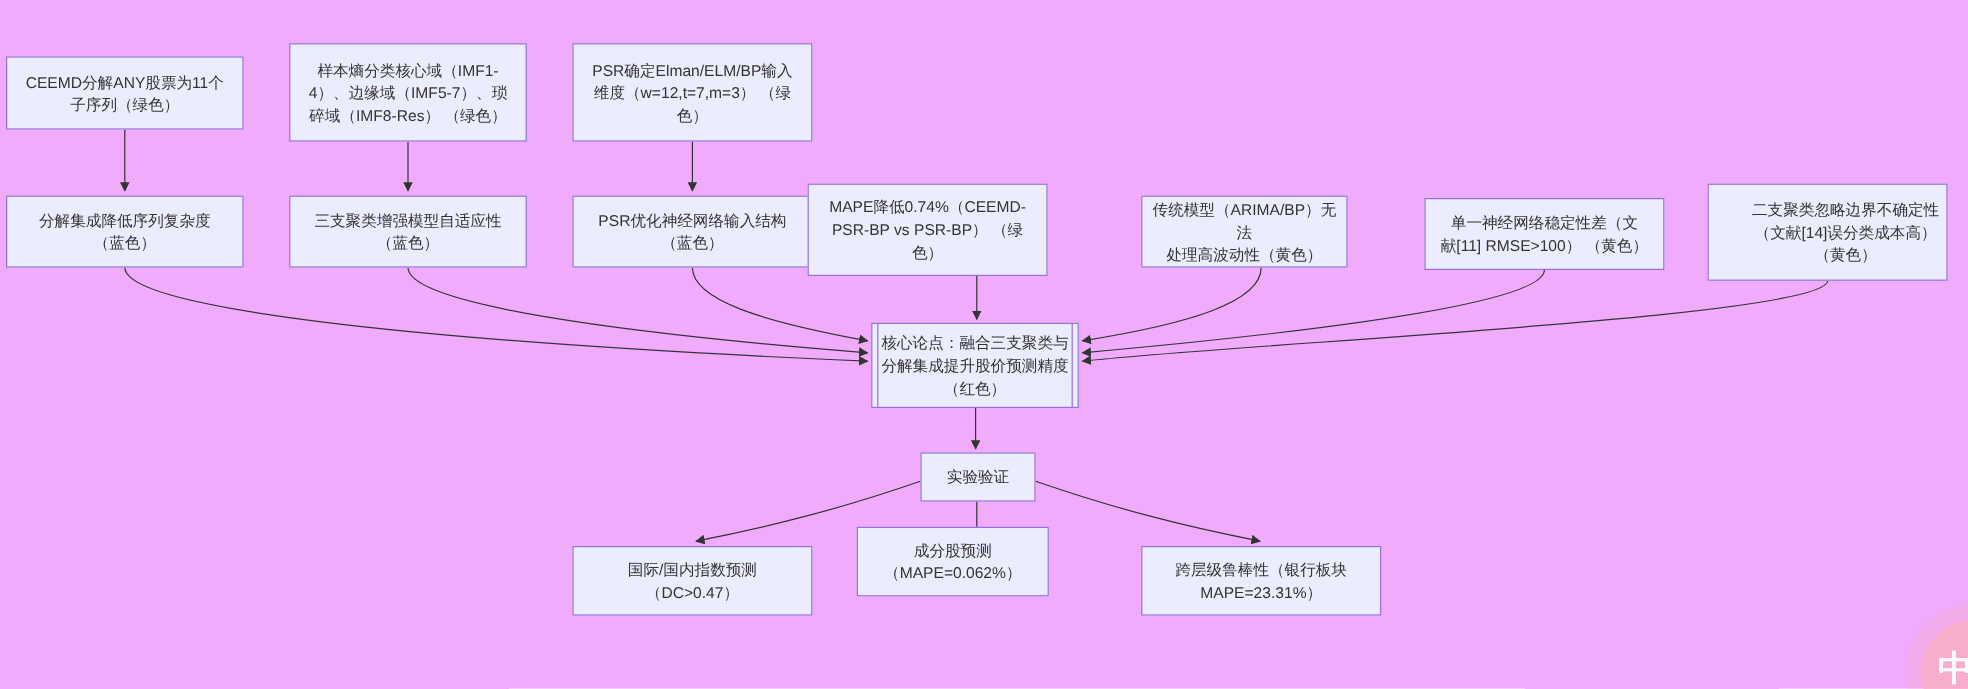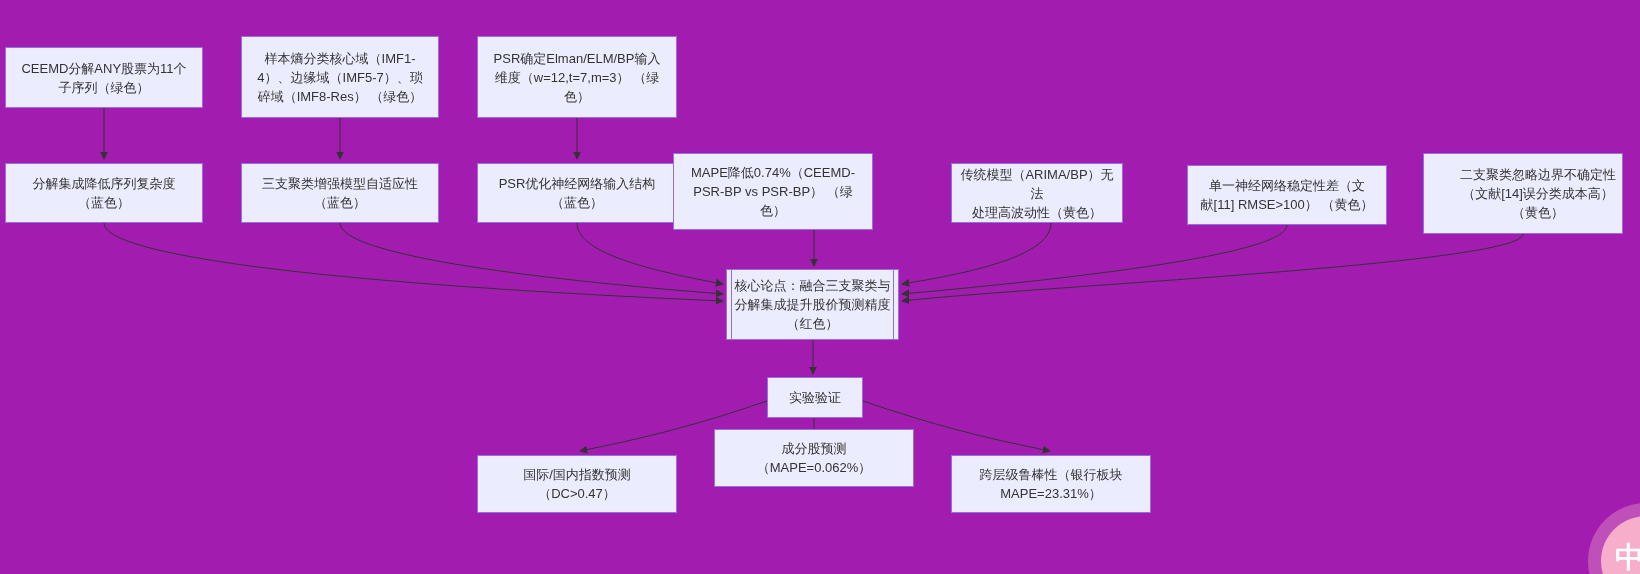--- a/index.html
+++ b/index.html
@@ -8,21 +8,21 @@
     background: #ffffff;
     width: 1640px;
     height: 574px;
     overflow: hidden;
     font-family: "Liberation Sans", "DejaVu Sans", sans-serif;
   }
   #canvas {
     position: relative;
     width: 1640px;
     height: 574px;
-    background: #a21caf;
+    background: #f0abfc;
   }
   #edges {
     position: absolute;
     left: 0; top: 0;
     z-index: 1;
   }
   .node {
     position: absolute;
     z-index: 2;
     background: #ECECFF;
@@ -143,21 +143,21 @@
 
   <div class="node subroutine" style="left:726px; top:269px; width:173px; height:71px; padding:2px 0;">核心论点：融合三支聚类与
 分解集成提升股价预测精度
 （红色）</div>
 
   <div class="node" style="left:767px; top:377px; width:96px; height:41px;">实验验证</div>
 
   <div class="node" style="left:477px; top:455px; width:200px; height:58px;">国际/国内指数预测
 （DC&gt;0.47）</div>
 
-  <div class="node" style="left:714px; top:429px; width:200px; height:58px;">成分股预测
+  <div class="node" style="left:714px; top:439px; width:160px; height:58px;">成分股预测
 （MAPE=0.062%）</div>
 
   <div class="node" style="left:951px; top:455px; width:200px; height:58px;">跨层级鲁棒性（银行板块
 MAPE=23.31%）</div>
 
   <div class="translate-halo"></div>
   <div class="translate-btn">
     <span>中A</span>
   </div>
 

